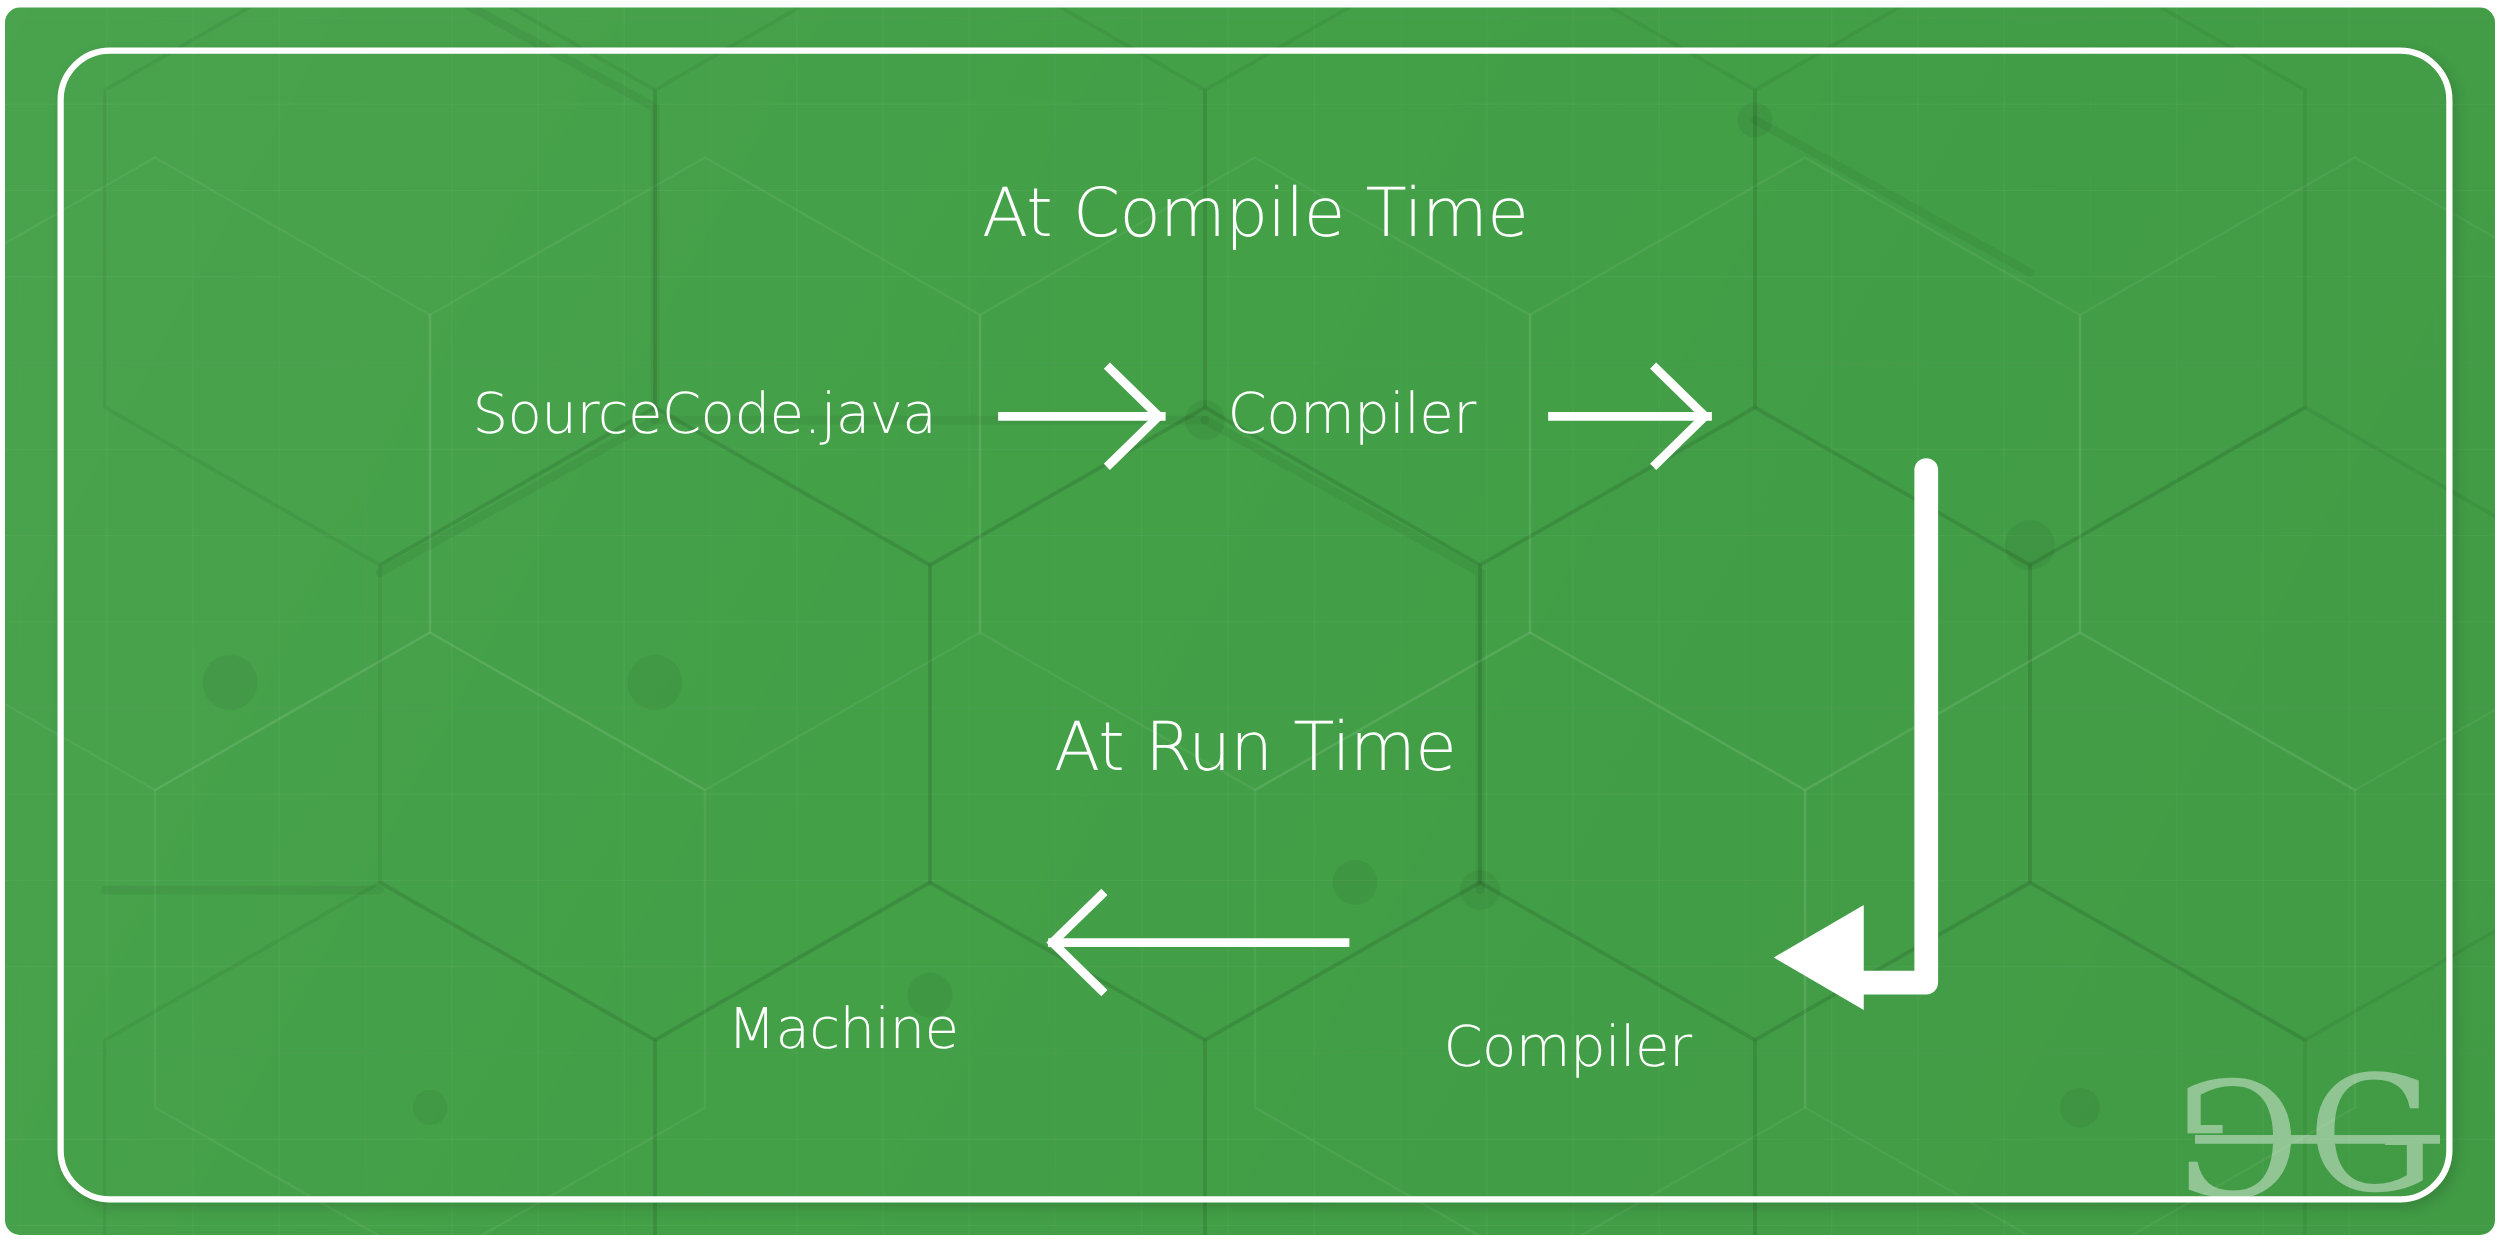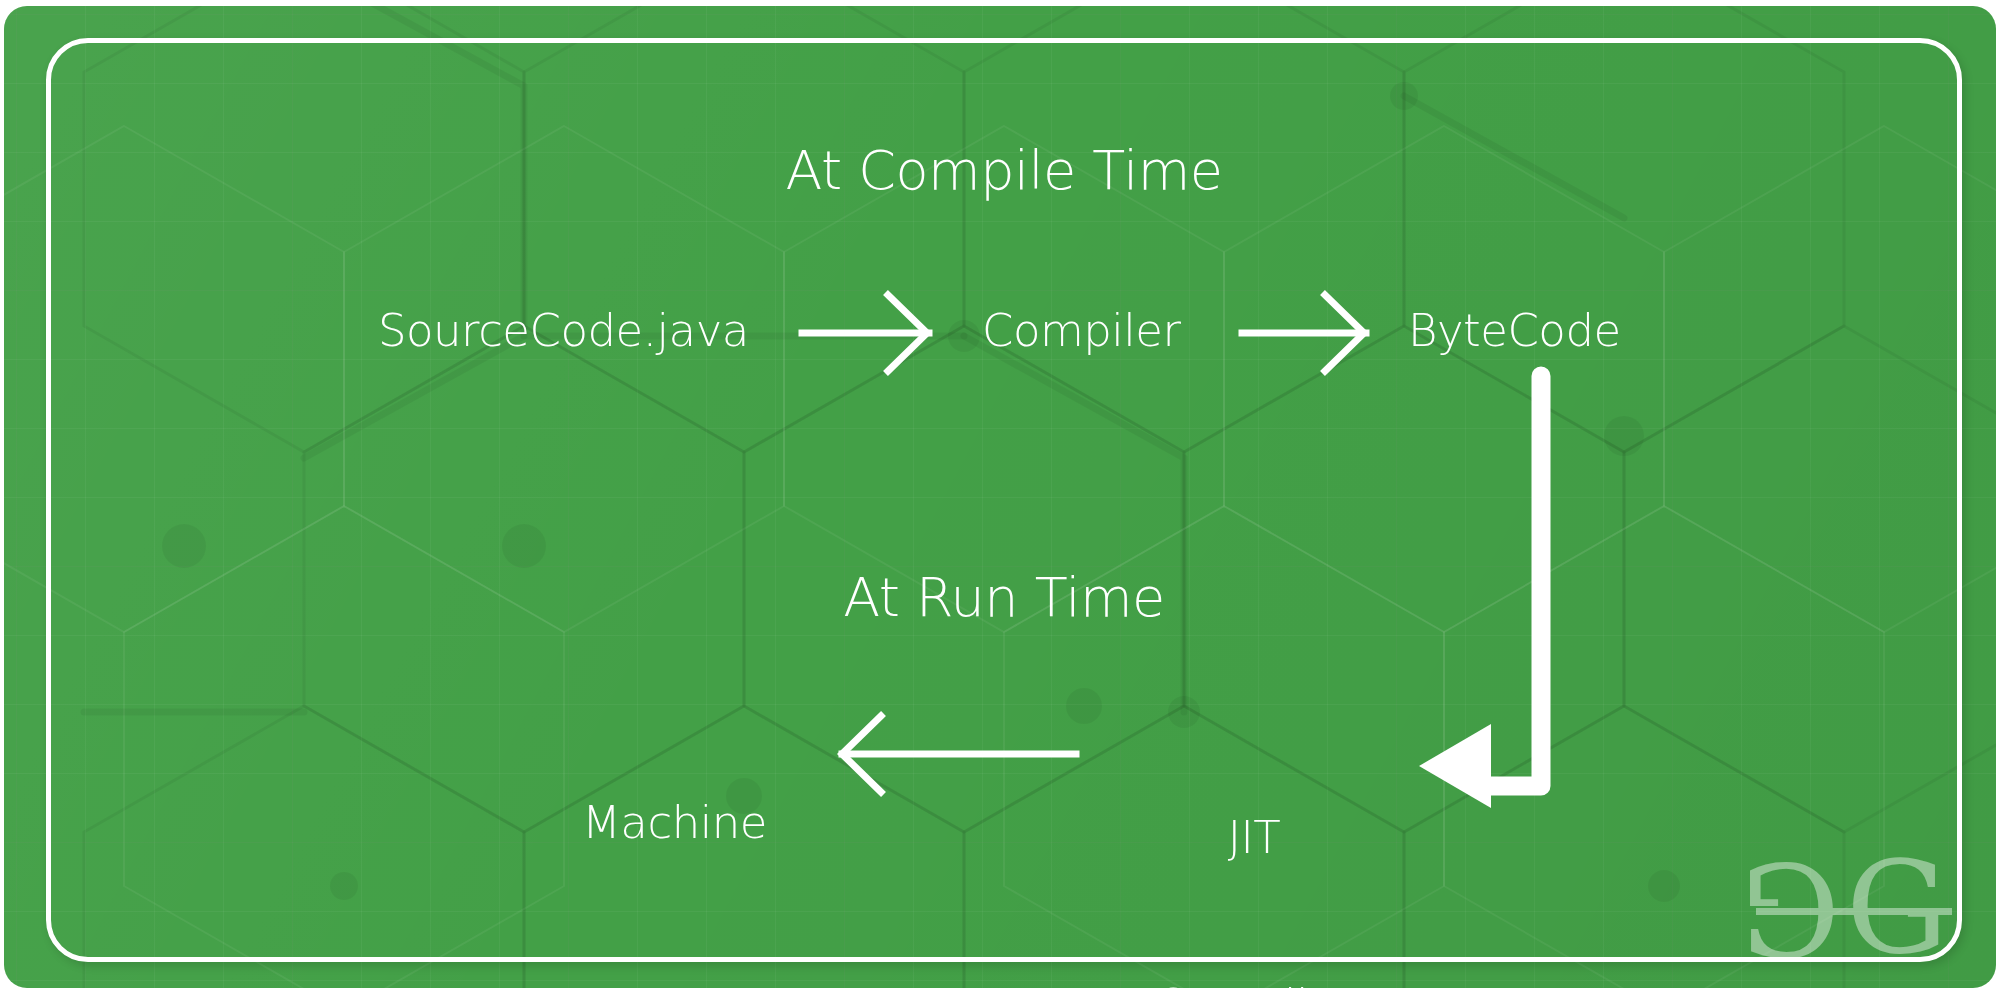--- a/index.html
+++ b/index.html
@@ -14,21 +14,21 @@
     font-family: "Liberation Sans", sans-serif;
   }
 
   
   #card {
     position: absolute;
     left: 4px;
     top: 6px;
     width: 1992px;
     height: 982px;
-    border-radius: 23px;
+    border-radius: 12px;
     background: #43a047;
     overflow: hidden;
   }
 
   
   #grid {
     position: absolute;
     inset: 0;
     background-image:
       linear-gradient(to right, rgba(255,255,255,0.045) 1px, transparent 1px),
@@ -211,24 +211,22 @@
   </svg>
 
   <div class="lbl title" id="title-compile">At Compile Time</div>
 
   <div class="lbl title" id="title-run">At Run Time</div>
 
   <div class="lbl node" id="lbl-source">SourceCode.java</div>
 
   <div class="lbl node" id="lbl-compiler">Compiler</div>
 
-  <div class="lbl node" id="lbl-bytecode">ByteCode</div>
 
   <div class="lbl node" id="lbl-jit">
-    <div>JIT</div>
     <div>Compiler</div>
   </div>
 
   <div class="lbl node" id="lbl-native">
     <div>Machine</div>
     
   </div>
 
   <div id="frame"></div>
 

